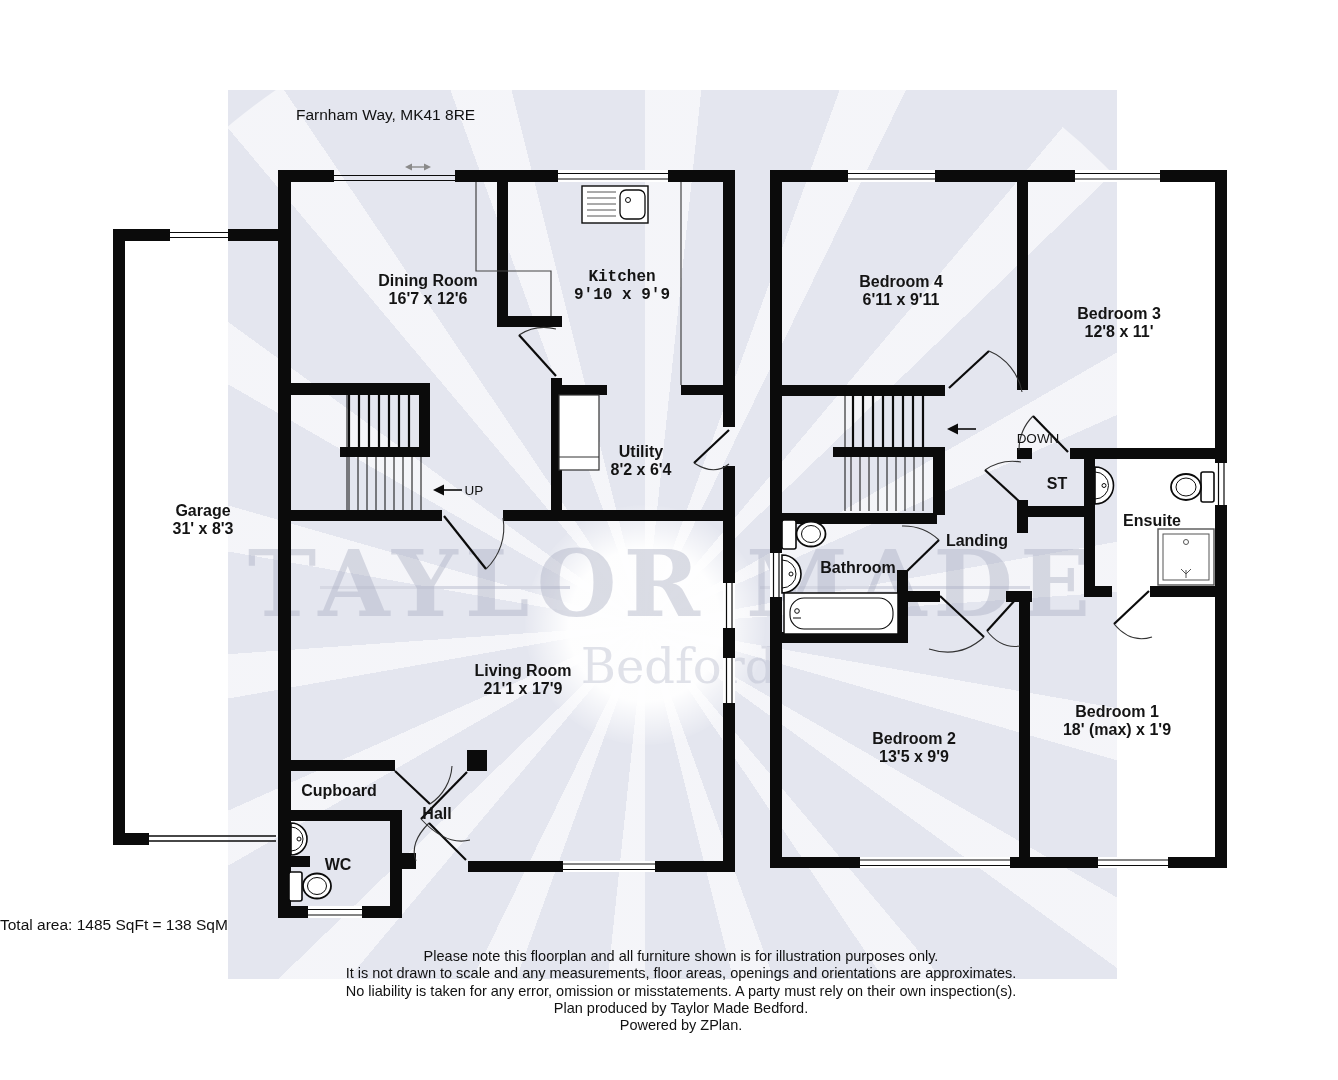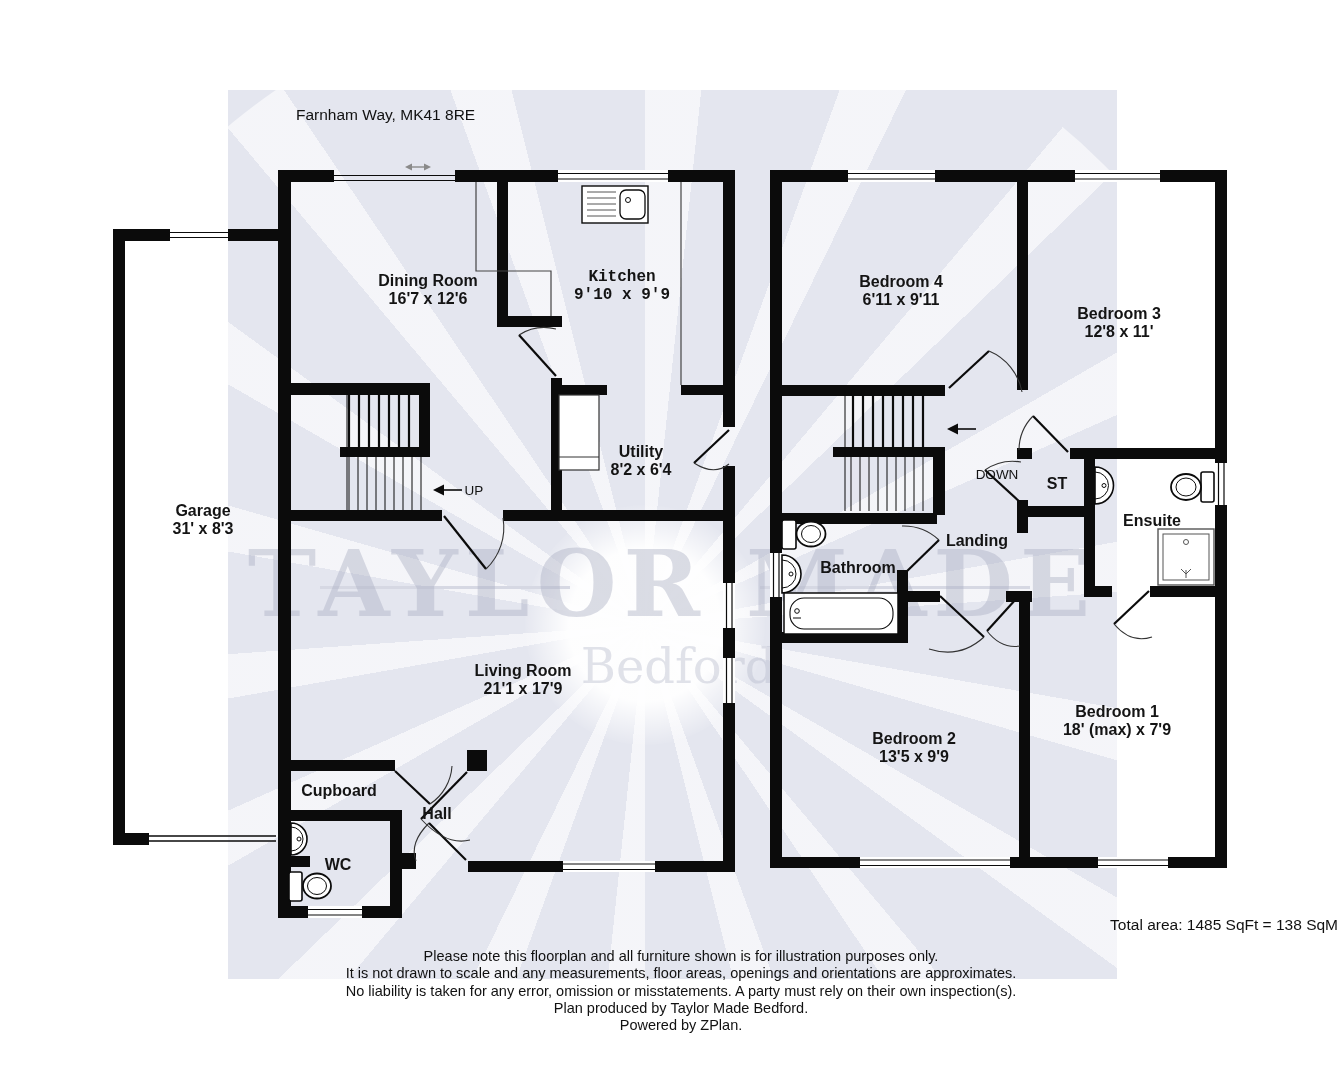--- a/index.html
+++ b/index.html
@@ -17,21 +17,21 @@
        font-family:"DejaVu Serif","Liberation Serif",serif;font-size:92px;font-weight:bold;
        letter-spacing:7px;color:#aaaec2;opacity:.42;white-space:nowrap;}
   #wm2{position:absolute;left:0;top:548px;width:900px;text-align:center;
        font-family:"DejaVu Serif","Liberation Serif",serif;font-size:48px;color:#b2b6c8;opacity:.38;}
   svg{position:absolute;left:0;top:0;}
   .room-label{position:absolute;transform:translateX(-50%);text-align:center;white-space:nowrap;
               font-weight:bold;font-size:16px;line-height:18px;color:#141414;}
   .stair-label{position:absolute;transform:translateX(-50%);font-size:13.5px;font-weight:normal;
                color:#141414;white-space:nowrap;}
   #address{position:absolute;left:296px;top:106px;font-size:15.5px;color:#111;}
-  #total-area{position:absolute;left:0;width:1338px;top:916px;text-align:right;font-size:15.5px;color:#111;}
+  #total-area{position:absolute;left:0;width:1338px;top:916px;text-align:left;font-size:15.5px;color:#111;}
   .footer-line{position:absolute;left:12px;width:1338px;text-align:center;font-size:14.5px;color:#111;}
 </style>
 </head>
 <body>
 
 <div id="stage">
 
   <div id="plan-bg">
     <div id="sunburst"></div>
     <div id="sun-core"></div>
@@ -320,23 +320,23 @@
   </div>
   <div class="room-label" style="left:858px;top:559px;">
     <span>Bathroom</span>
   </div>
   <div class="room-label" style="left:914px;top:730px;">
     <span>Bedroom 2</span><br>
     <span>13'5 x 9'9</span>
   </div>
   <div class="room-label" style="left:1117px;top:703px;">
     <span>Bedroom 1</span><br>
-    <span>18' (max) x 7'9</span>
-  </div>
-  <div class="stair-label" style="left:997px;top:431px;margin-top:36px;">DOWN</div>
+    <span>18' (max) x 1'9</span>
+  </div>
+  <div class="stair-label" style="left:1038px;top:431px;">DOWN</div>
 
   <div id="total-area">Total area: 1485 SqFt = 138 SqM</div>
   <div class="footer-line" style="top:948px;">Please note this floorplan and all furniture shown is for illustration purposes only.</div>
   <div class="footer-line" style="top:965px;">It is not drawn to scale and any measurements, floor areas, openings and orientations are approximates.</div>
   <div class="footer-line" style="top:983px;">No liability is taken for any error, omission or misstatements. A party must rely on their own inspection(s).</div>
   <div class="footer-line" style="top:1000px;">Plan produced by Taylor Made Bedford.</div>
   <div class="footer-line" style="top:1017px;">Powered by ZPlan.</div>
 
 </div>
 

